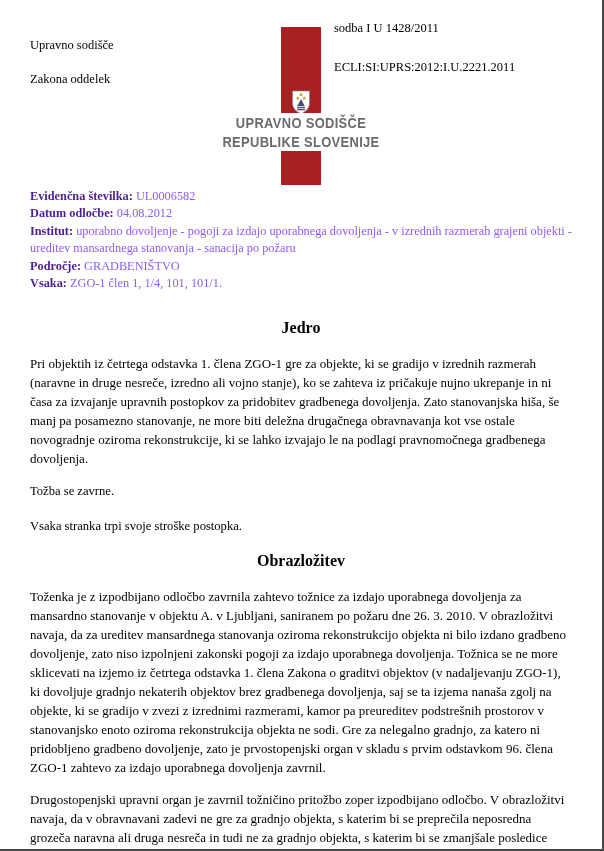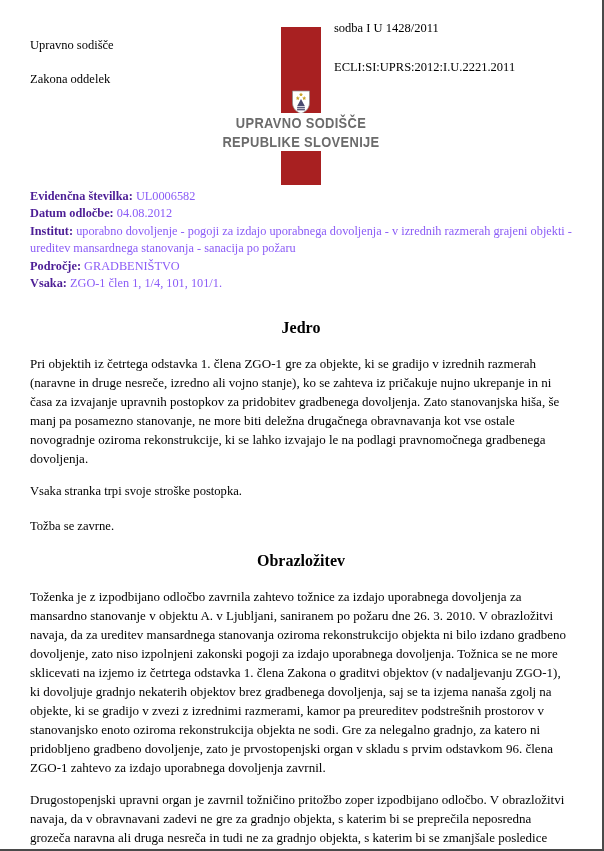--- a/index.html
+++ b/index.html
@@ -189,21 +189,21 @@
     </p>
     <p class="row">
       <span class="lbl">Vsaka:</span>
       <span class="val">ZGO-1 člen 1, 1/4, 101, 101/1.</span>
     </p>
   </div>
 
   <div class="sec-title">Jedro</div>
   <p class="body">Pri objektih iz četrtega odstavka 1. člena ZGO-1 gre za objekte, ki se gradijo v izrednih razmerah (naravne in druge nesreče, izredno ali vojno stanje), ko se zahteva iz pričakuje nujno ukrepanje in ni časa za izvajanje upravnih postopkov za pridobitev gradbenega dovoljenja. Zato stanovanjska hiša, še manj pa posamezno stanovanje, ne more biti deležna drugačnega obravnavanja kot vse ostale novogradnje oziroma rekonstrukcije, ki se lahko izvajajo le na podlagi pravnomočnega gradbenega dovoljenja.</p>
 
+  <p class="izrek-line">Tožba se zavrne.</p>
   <p class="izrek-line">Vsaka stranka trpi svoje stroške postopka.</p>
-  <p class="izrek-line">Tožba se zavrne.</p>
 
   <div class="sec-title tight">Obrazložitev</div>
   <p class="body">Toženka je z izpodbijano odločbo zavrnila zahtevo tožnice za izdajo uporabnega dovoljenja za mansardno stanovanje v objektu A. v Ljubljani, saniranem po požaru dne 26. 3. 2010. V obrazložitvi navaja, da za ureditev mansardnega stanovanja oziroma rekonstrukcijo objekta ni bilo izdano gradbeno dovoljenje, zato niso izpolnjeni zakonski pogoji za izdajo uporabnega dovoljenja. Tožnica se ne more sklicevati na izjemo iz četrtega odstavka 1. člena Zakona o graditvi objektov (v nadaljevanju ZGO-1), ki dovoljuje gradnjo nekaterih objektov brez gradbenega dovoljenja, saj se ta izjema nanaša zgolj na objekte, ki se gradijo v zvezi z izrednimi razmerami, kamor pa preureditev podstrešnih prostorov v stanovanjsko enoto oziroma rekonstrukcija objekta ne sodi. Gre za nelegalno gradnjo, za katero ni pridobljeno gradbeno dovoljenje, zato je prvostopenjski organ v skladu s prvim odstavkom 96. člena ZGO-1 zahtevo za izdajo uporabnega dovoljenja zavrnil.</p>
   <p class="body last">Drugostopenjski upravni organ je zavrnil tožničino pritožbo zoper izpodbijano odločbo. V obrazložitvi navaja, da v obravnavani zadevi ne gre za gradnjo objekta, s katerim bi se preprečila neposredna grozeča naravna ali druga nesreča in tudi ne za gradnjo objekta, s katerim bi se zmanjšale posledice take nesreče. Gre za rekonstrukcijo obstoječega objekta, za katero ni mogoče uporabiti izjeme iz četrtega odstavka 1. člena ZGO-1.</p>
 
  </div>
 </div>
 
 </body></html>

